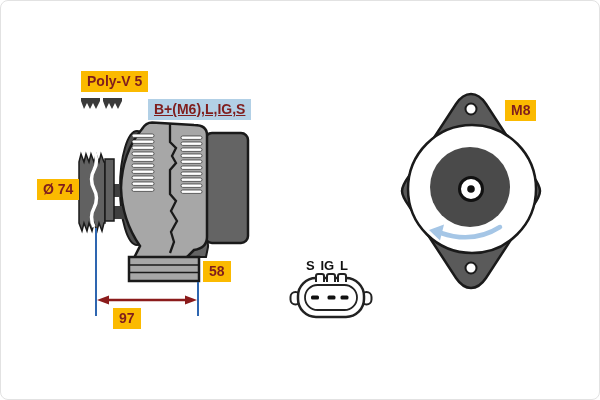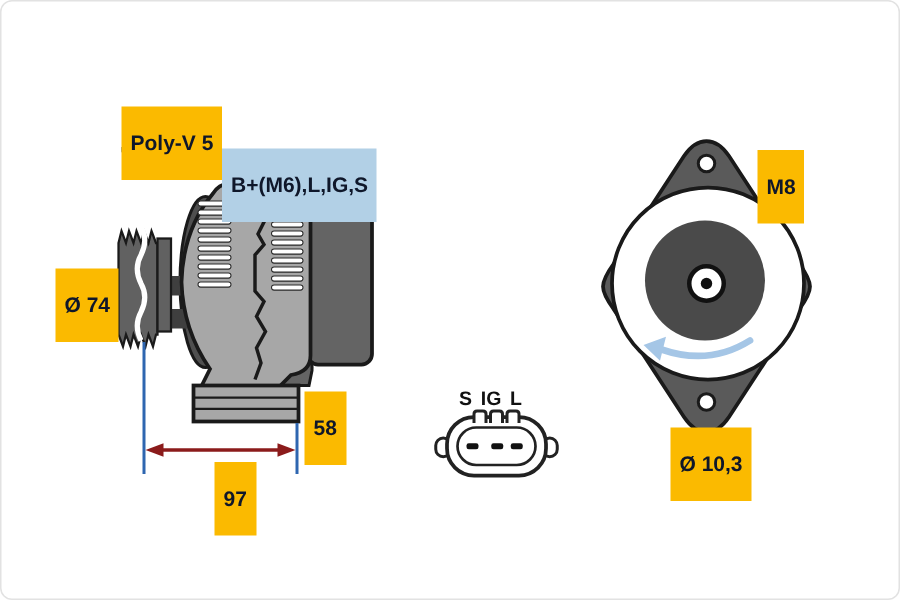--- a/index.html
+++ b/index.html
@@ -5,23 +5,23 @@
   html,body { margin:0; padding:0; background:#fff; }
   .canvas {
     position:relative; width:598px; height:398px;
     background:#ffffff; border:1px solid #e2e2e2; border-radius:8px;
     overflow:hidden;
     font-family:"Liberation Sans", sans-serif;
   }
   svg.art { position:absolute; left:0; top:0; }
   .tag {
     position:absolute;
-    background:#FBBA00; color:#0f172a;
+    background:#FBBA00; color:#7f1d1d;
     font:bold 14px/1.35 "Liberation Sans", sans-serif;
-    padding:15px 6px; white-space:nowrap;
+    padding:1px 6px; white-space:nowrap;
     z-index:5;
   }
   .tag-blue { background:#B2D0E6; }
   .pin-labels {
     position:absolute; left:305px; top:257px; width:42px;
     display:flex; justify-content:space-between;
     font:bold 13px/1.2 "Liberation Sans", sans-serif; color:#111;
     z-index:5;
   }
 </style>
@@ -135,31 +135,30 @@
 
       <g>
         <path d="M499,226 Q472,243 440,232" fill="none" stroke="#A5C6E6" stroke-width="4.5" stroke-linecap="round"></path>
         <polygon points="428,229 443,223.5 439,239.5" fill="#A5C6E6"></polygon>
       </g>
     </g>
   </svg>
 
   <div class="tag" style="left:80px; top:70px;">Poly-V 5</div>
 
-  <div class="tag tag-blue" style="left:147px; top:98px;">B+(M6),L,IG,S</div>
+  <div class="tag tag-blue" style="left:147px; top:98px;text-decoration:underline;">B+(M6),L,IG,S</div>
 
   <div class="tag" style="left:36px; top:178px;">Ø 74</div>
 
   <div class="tag" style="left:202px; top:260px;text-align:center;">58</div>
 
-  <div class="tag" style="left:112px; top:307px;margin-left:30px;">97</div>
+  <div class="tag" style="left:112px; top:307px;">97</div>
 
   <div class="pin-labels">
     <span>S</span>
     <span>IG</span>
     <span>L</span>
   </div>
 
   <div class="tag" style="left:504px; top:99px;">M8</div>
 
-  <div class="tag" style="left:446px; top:284px;">Ø 10,3</div>
 
 </div>
 
 </body></html>

